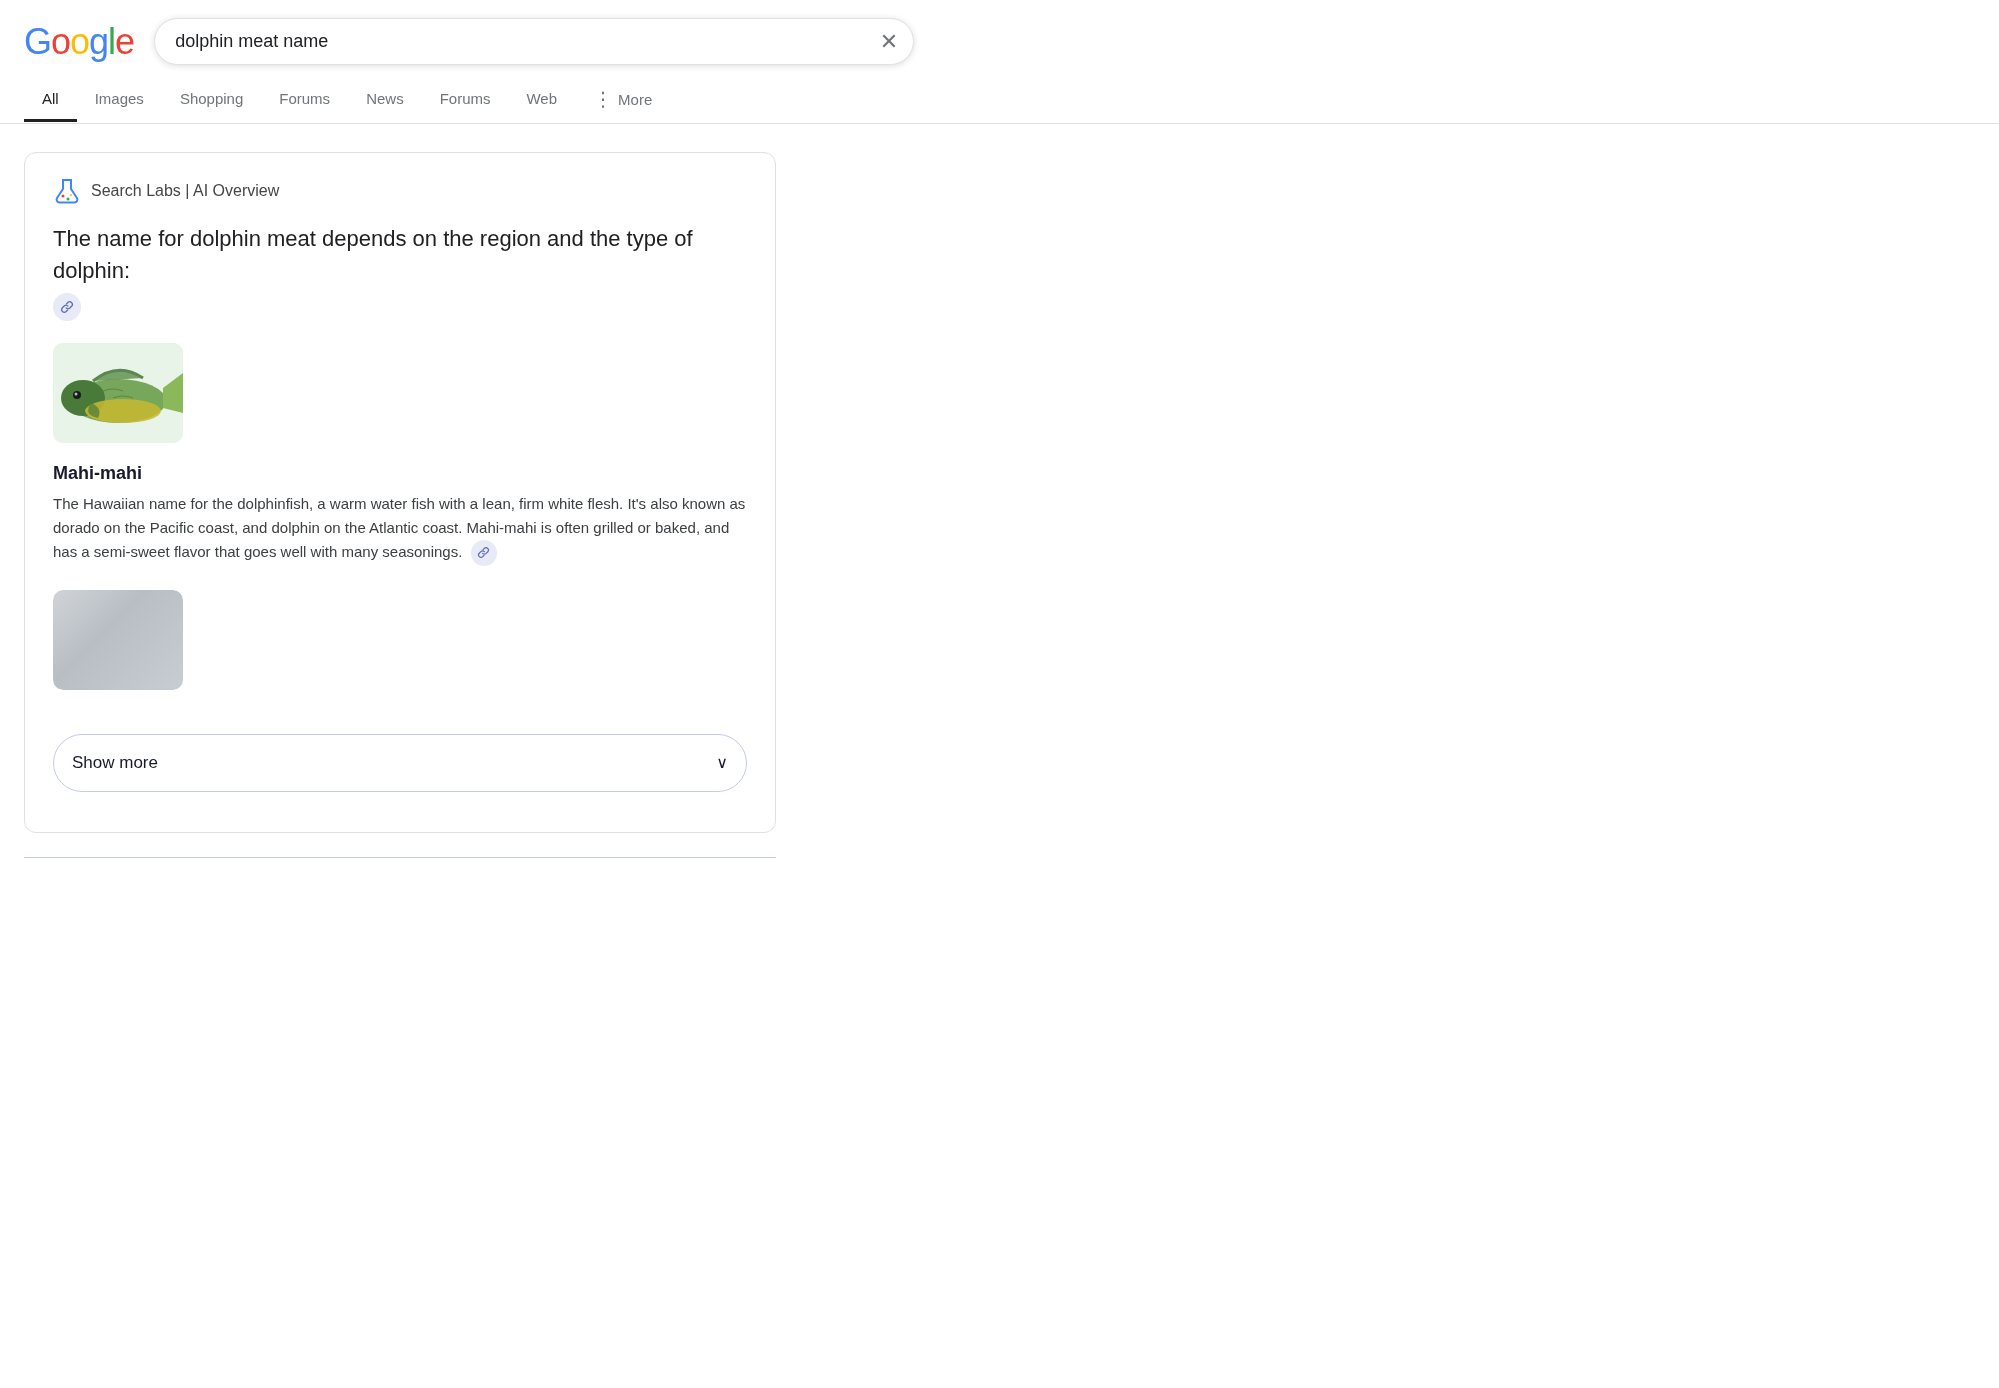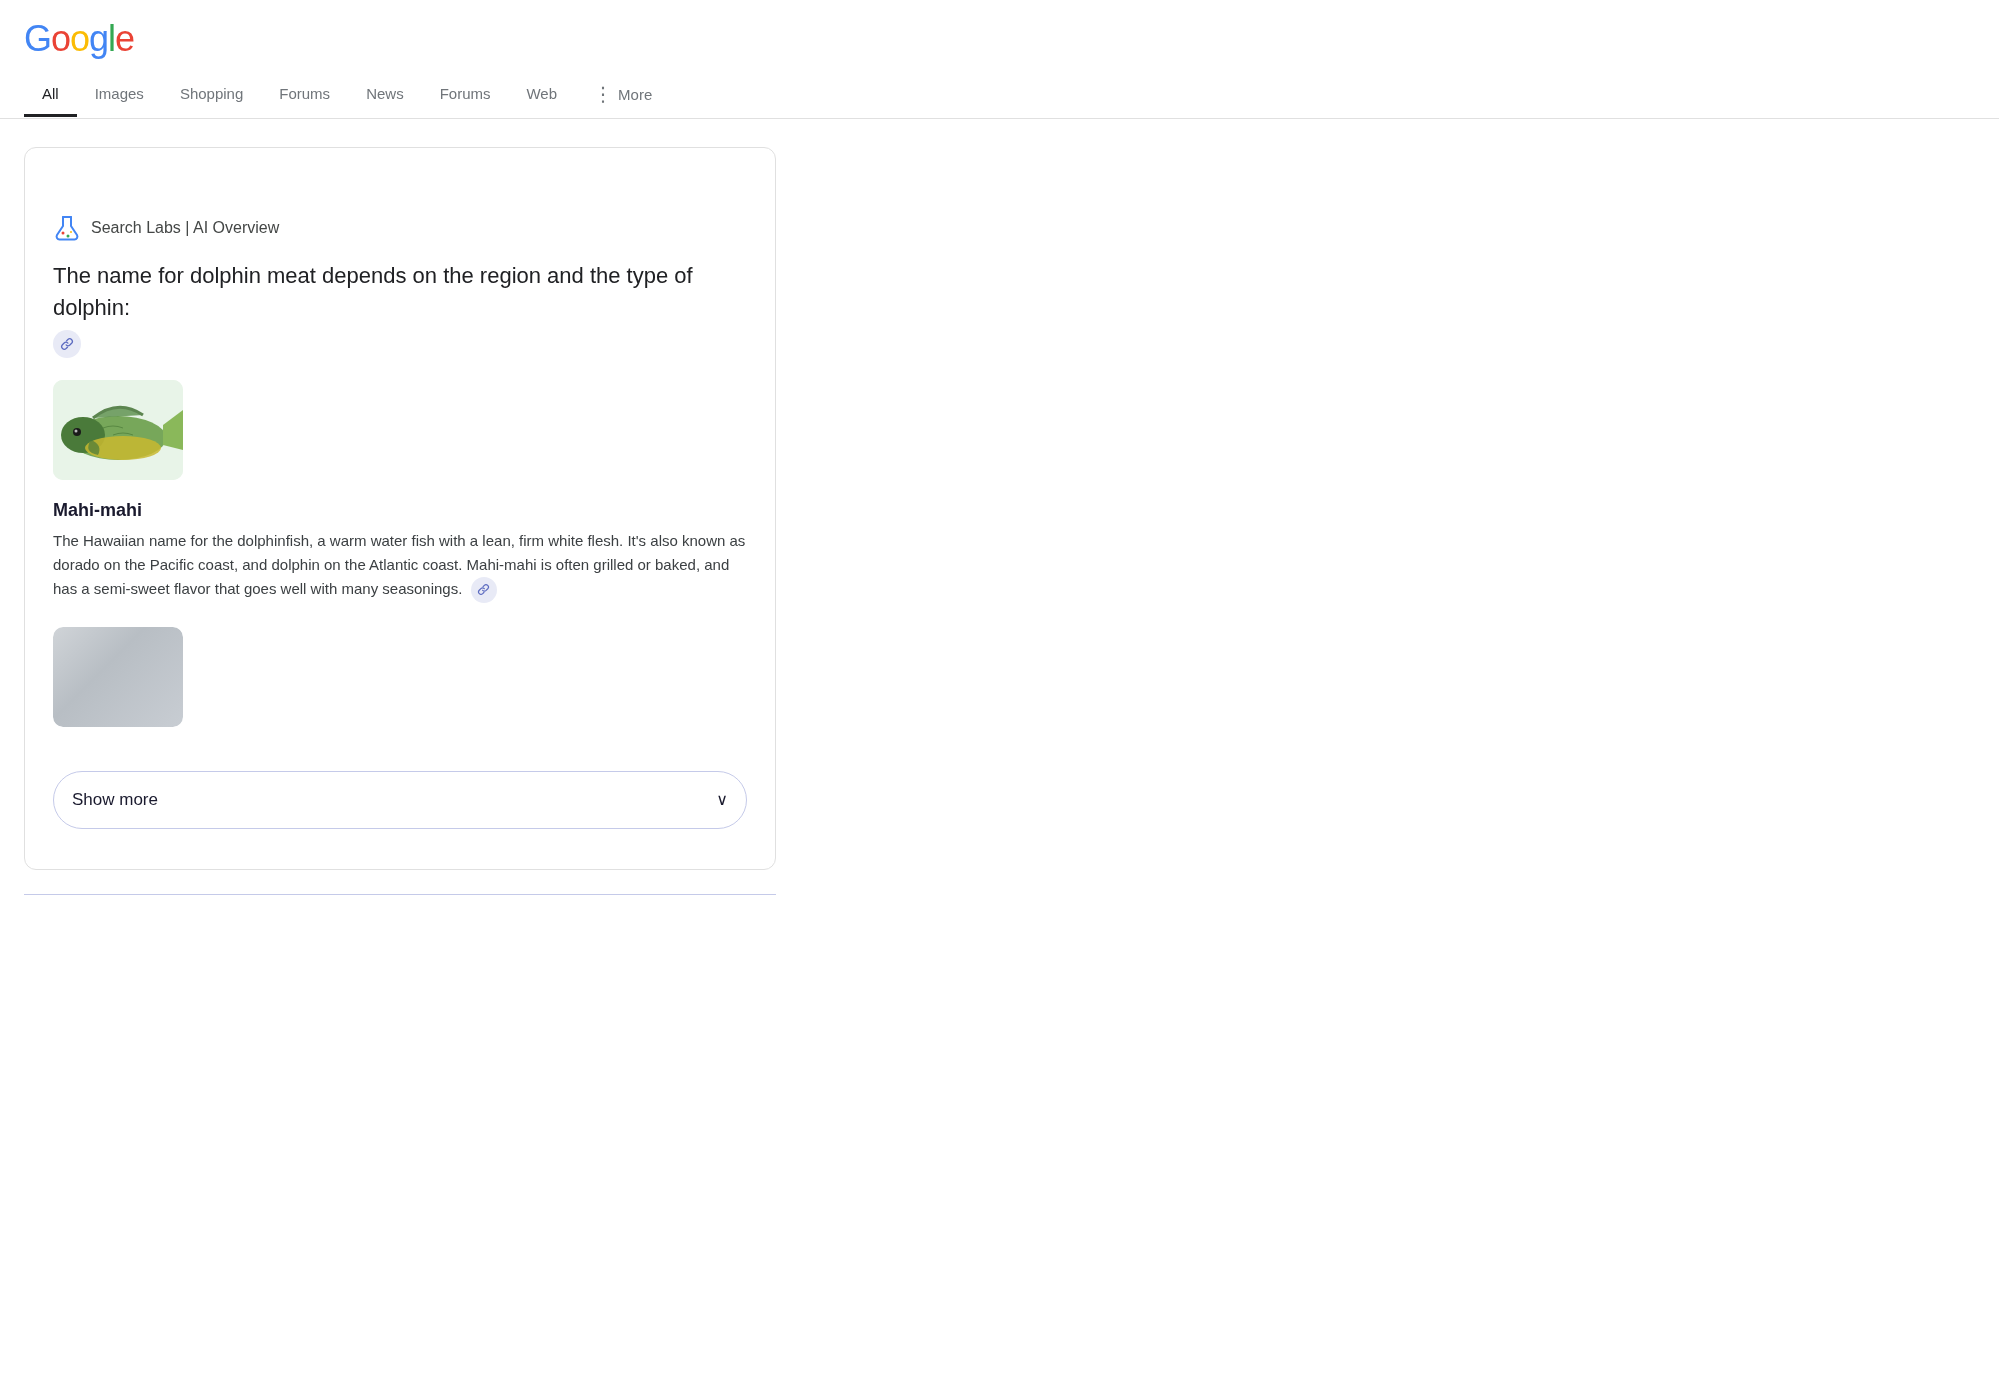--- a/index.html
+++ b/index.html
@@ -109,21 +109,20 @@
       border-radius: 12px;
       padding: 24px 28px 20px 28px;
       margin-bottom: 24px;
       max-width: 760px;
     }
     .ai-header {
       display: flex;
       align-items: center;
       gap: 10px;
       margin-bottom: 18px;
-      margin-top: 42px;
     }
     .ai-flask-icon {
       width: 28px;
       height: 28px;
       flex-shrink: 0;
     }
     .ai-header-text {
       font-size: 16px;
       color: #444746;
       font-weight: 500;
@@ -260,20 +259,24 @@
 
 <div class="header">
   <a class="google-logo" href="#">
     <span class="g-blue">G</span>
       <span class="g-red">o</span>
       <span class="g-yellow">o</span>
       <span class="g-blue">g</span>
       <span class="g-green">l</span>
       <span class="g-red">e</span>
   </a>
+  <div class="search-bar-container">
+    <input class="search-bar" type="text" value="dolphin meat name" style="">
+    <button class="search-bar-close">✕</button>
+  </div>
 </div>
 
 <nav class="nav-tabs">
   <a class="nav-tab active" href="#">All</a>
   <a class="nav-tab" href="#">Images</a>
   <a class="nav-tab" href="#">Shopping</a>
   <a class="nav-tab" href="#">Forums</a>
   <a class="nav-tab" href="#">News</a>
   <a class="nav-tab" href="#">Forums</a>
   <a class="nav-tab" href="#">Web</a>

